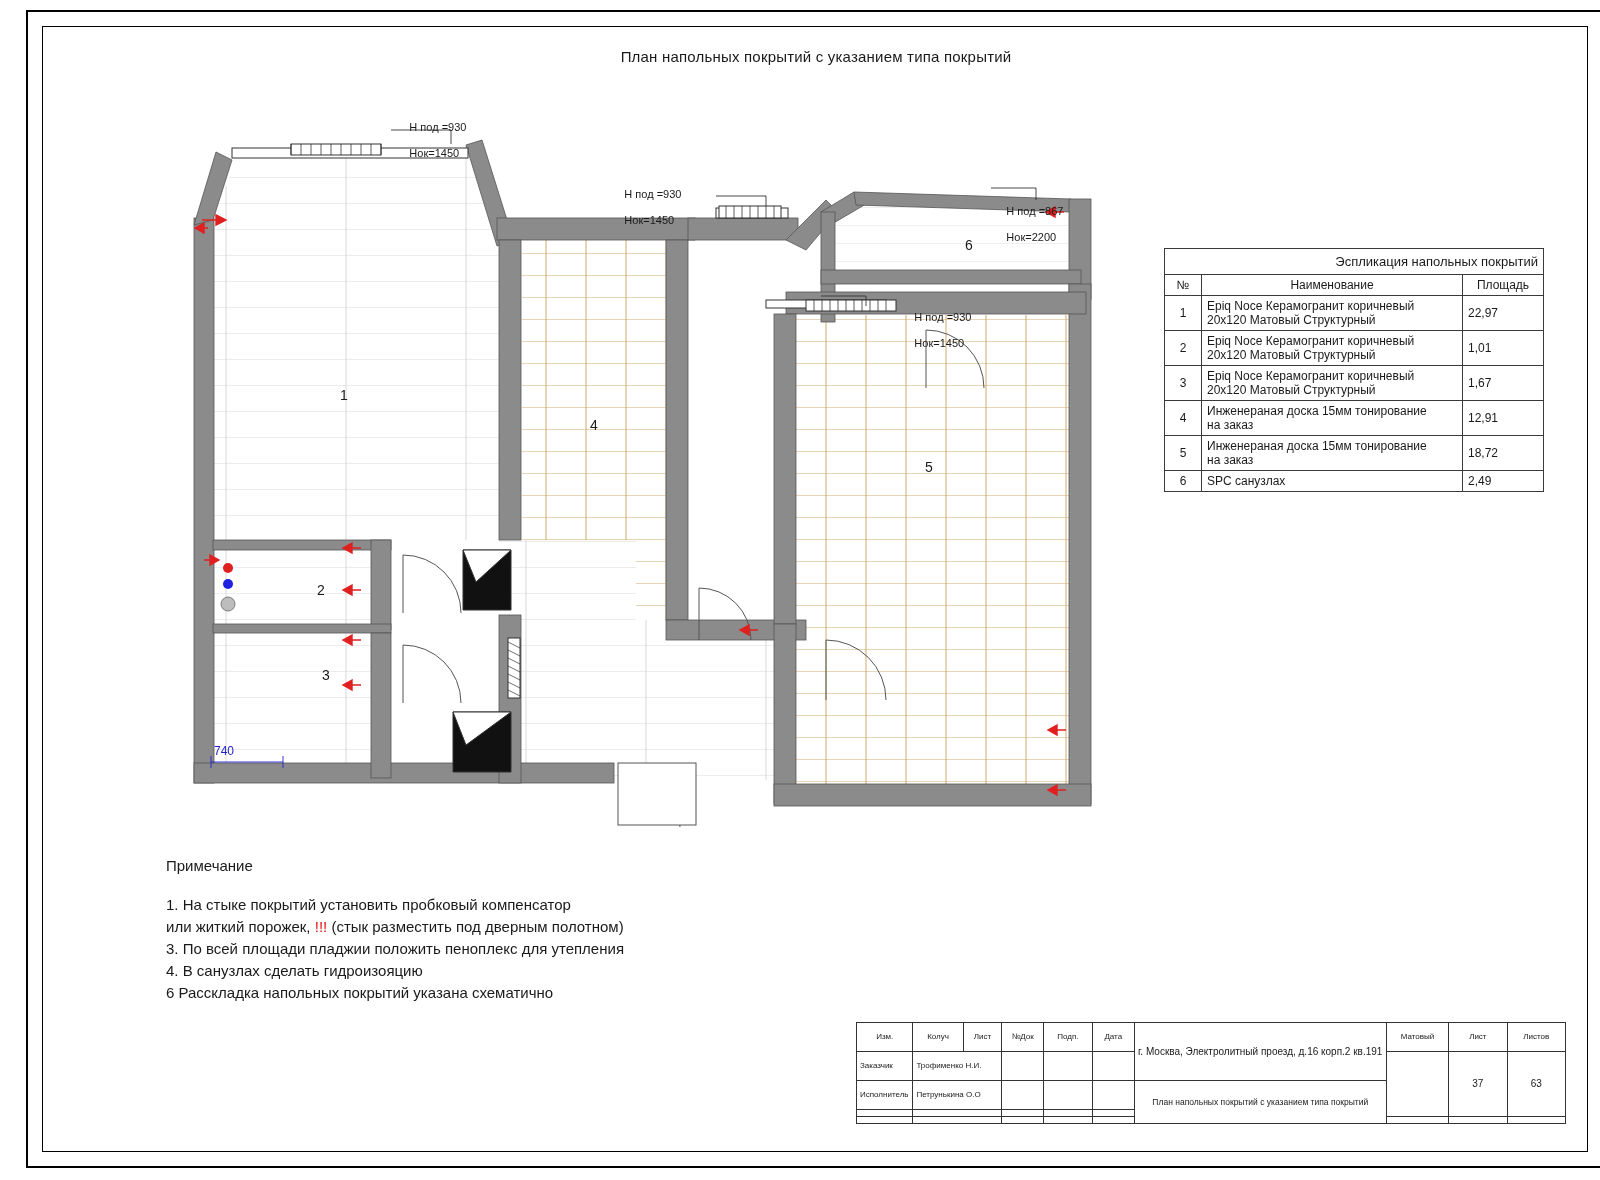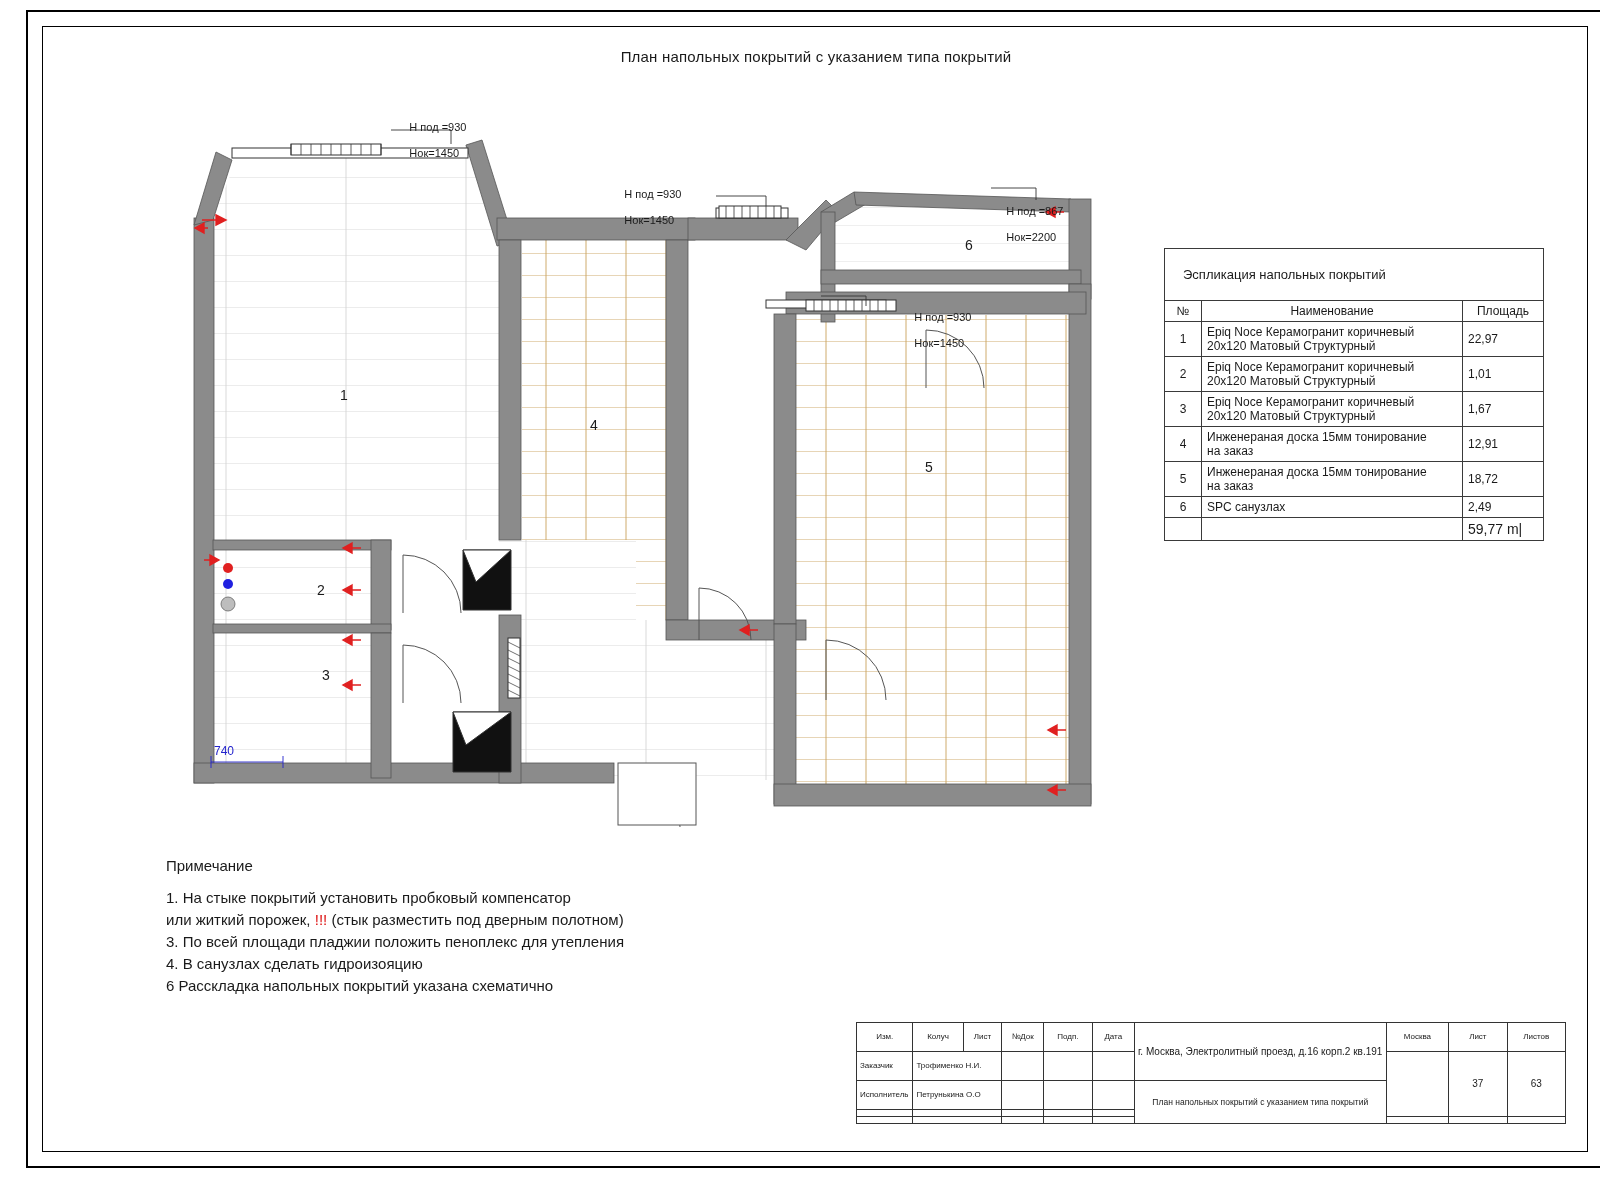--- a/index.html
+++ b/index.html
@@ -76,42 +76,42 @@
     font-size: 12px;
     color: #1a1a1a;
   }
   table.expl td, table.expl th {
     border: 1px solid #3a3a3a;
     padding: 3px 5px;
     vertical-align: middle;
     font-weight: normal;
   }
   table.expl .caption-cell {
-    text-align: left;
+    text-align: right;
     font-size: 13px;
-    padding: 18px;
+    padding: 5px;
   }
   table.expl .c-num { width: 26px; text-align: center; }
   table.expl .c-name { }
   table.expl .c-area { width: 70px; }
   table.expl .hdr { text-align: center; }
   table.expl .total { font-size: 14px; }
   table.expl .name2 { line-height: 14px; }
 
   
   #notes {
     position: absolute;
     left: 150px;
     top: 855px;
     width: 700px;
     font-size: 15px;
     line-height: 22px;
     color: #1a1a1a;
   }
-  #notes .note-head { margin-bottom: 10px; }
+  #notes .note-head { margin-bottom: 17px; }
   #notes .mark { color: #d11; }
 
   
   #stamp {
     position: absolute;
     left: 840px;
     top: 1022px;
     width: 710px;
     height: 102px;
   }
@@ -407,25 +407,20 @@
           <span>Инженераная доска 15мм тонирование</span><br>
           <span>на заказ</span>
         </td>
         <td class="c-area">18,72</td>
       </tr>
       <tr>
         <td class="c-num">6</td>
         <td class="c-name">SPC санузлах</td>
         <td class="c-area">2,49</td>
       </tr>
-      <tr>
-        <td class="c-num">&nbsp;</td>
-        <td class="c-name">&nbsp;</td>
-        <td class="c-area total">59,77 m|</td>
-      </tr>
     </tbody>
       </table>
   </div>
 
   <div id="notes">
     <div class="note-head">Примечание</div>
     <div><span>1. На стыке покрытий установить пробковый компенсатор</span></div>
     <div><span>или житкий порожек, </span><span class="mark">!!!</span><span> (стык разместить под дверным полотном)</span></div>
     <div><span>3. По всей площади пладжии положить пеноплекс для утепления</span></div>
     <div><span>4. В санузлах сделать гидроизояцию</span></div>
@@ -448,21 +443,21 @@
       </colgroup>
       <tbody>
           <tr>
         <td class="ctr">Изм.</td>
         <td class="ctr">Колуч</td>
         <td class="ctr">Лист</td>
         <td class="ctr">№Док</td>
         <td class="ctr">Подп.</td>
         <td class="ctr">Дата</td>
         <td class="stamp-addr" rowspan="2">г. Москва, Электролитный проезд, д.16 корп.2 кв.191</td>
-        <td class="ctr">Москва</td>
+        <td class="ctr">Матовый</td>
         <td class="ctr">Лист</td>
         <td class="ctr">Листов</td>
       </tr>
       <tr>
         <td>Заказчик</td>
         <td colspan="2">Трофименко Н.И.</td>
         <td></td>
         <td></td>
         <td></td>
         <td class="stamp-big" rowspan="3"></td>

